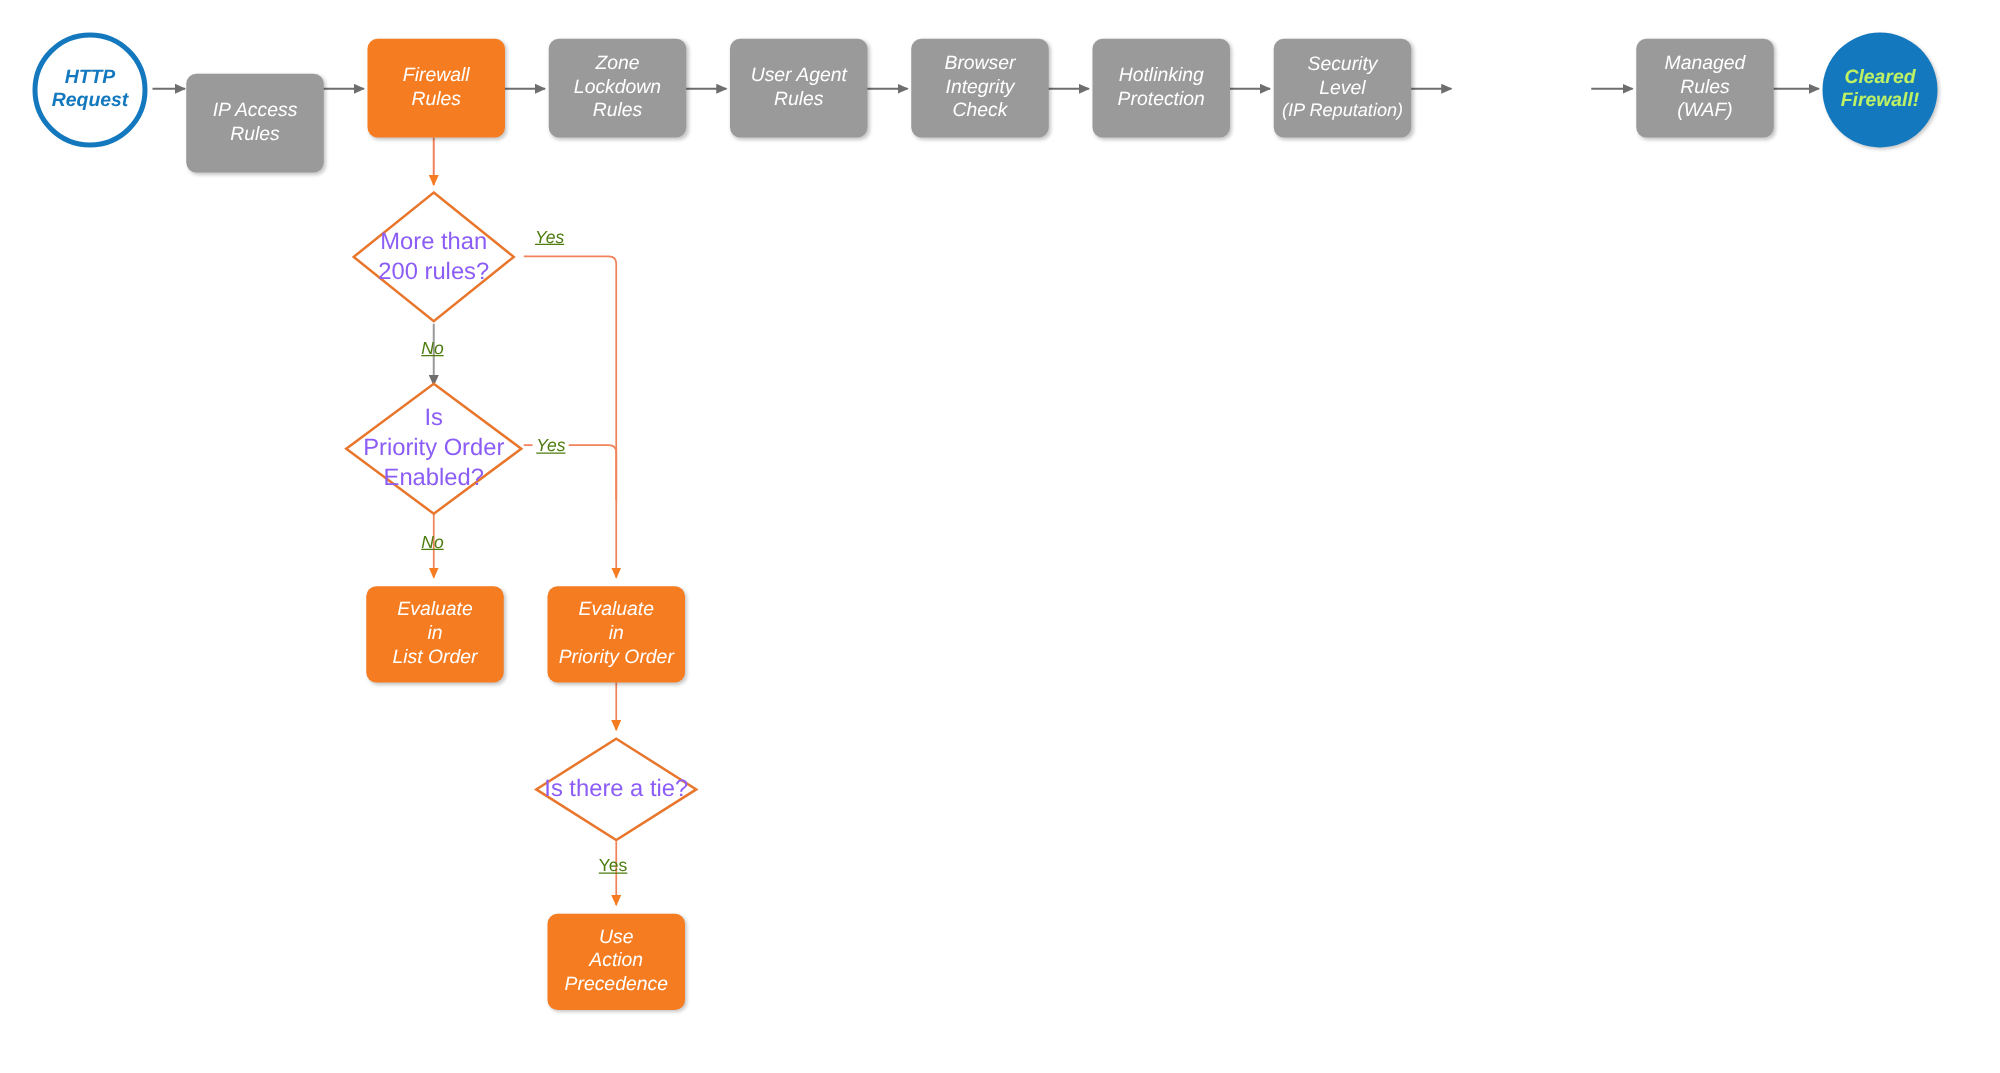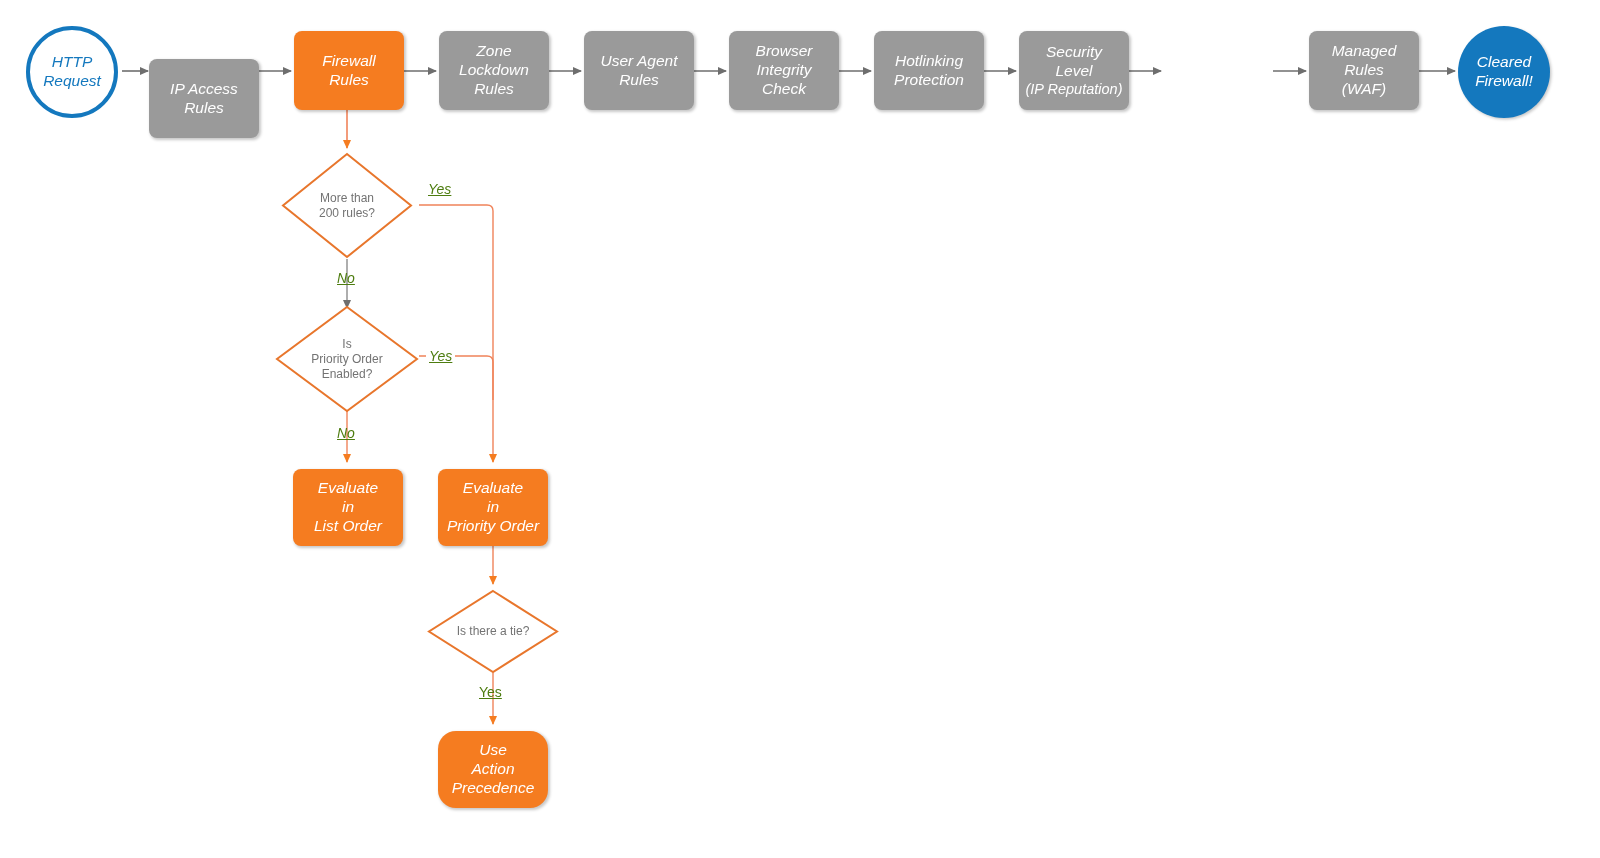--- a/index.html
+++ b/index.html
@@ -45,48 +45,48 @@
     padding: 2px 6px;
     box-shadow: 1.5px 1.5px 3px rgba(0,0,0,0.22);
   }
   .box.gray   { background: #9a9a9a; }
   .box.orange { background: #f57c20; }
 
   .circle {
     border-radius: 50%;
     font-size: 15.5px;
     font-style: italic;
-    font-weight: normal;
+    font-weight: bold;
     line-height: 1.2;
   }
   .circle.outline {
     border: 4px solid #1478be;
     background: #ffffff;
     color: #1478be;
   }
   .circle.filled {
     background: #1478be;
-    color: #ffffff;
+    color: #bef264;
     box-shadow: 1.5px 1.5px 3px rgba(0,0,0,0.22);
   }
 
   
   .diamond {
     background: transparent;
   }
   .diamond .dshape {
     position: absolute;
     left: 0; top: 0;
     width: 100%; height: 100%;
   }
   .diamond .dlabel {
     position: relative;
     z-index: 2;
-    font-size: 12px;
-    color: #737373;
+    font-size: 19px;
+    color: #8b5cf6;
     line-height: 1.25;
     white-space: nowrap;
   }
 
   
   .edge-label {
     position: absolute;
     font-size: 14px;
     font-style: italic;
     color: #4d7c0f;
@@ -262,21 +262,21 @@
   </div>
 
   <div class="node box orange" style="left:438px; top:469px; width:110px; height:77px;">
     <div>
       <div>Evaluate</div>
       <div>in</div>
       <div>Priority Order</div>
     </div>
   </div>
 
-  <div class="node box orange" style="left:438px; top:731px; width:110px; height:77px;border-radius:18px;">
+  <div class="node box orange" style="left:438px; top:731px; width:110px; height:77px;">
     <div>
       <div>Use</div>
       <div>Action</div>
       <div>Precedence</div>
     </div>
   </div>
 
   <div class="edge-label" style="left:428px; top:181px;">Yes</div>
 
   <div class="edge-label" style="left:337px; top:270px;">No</div>

